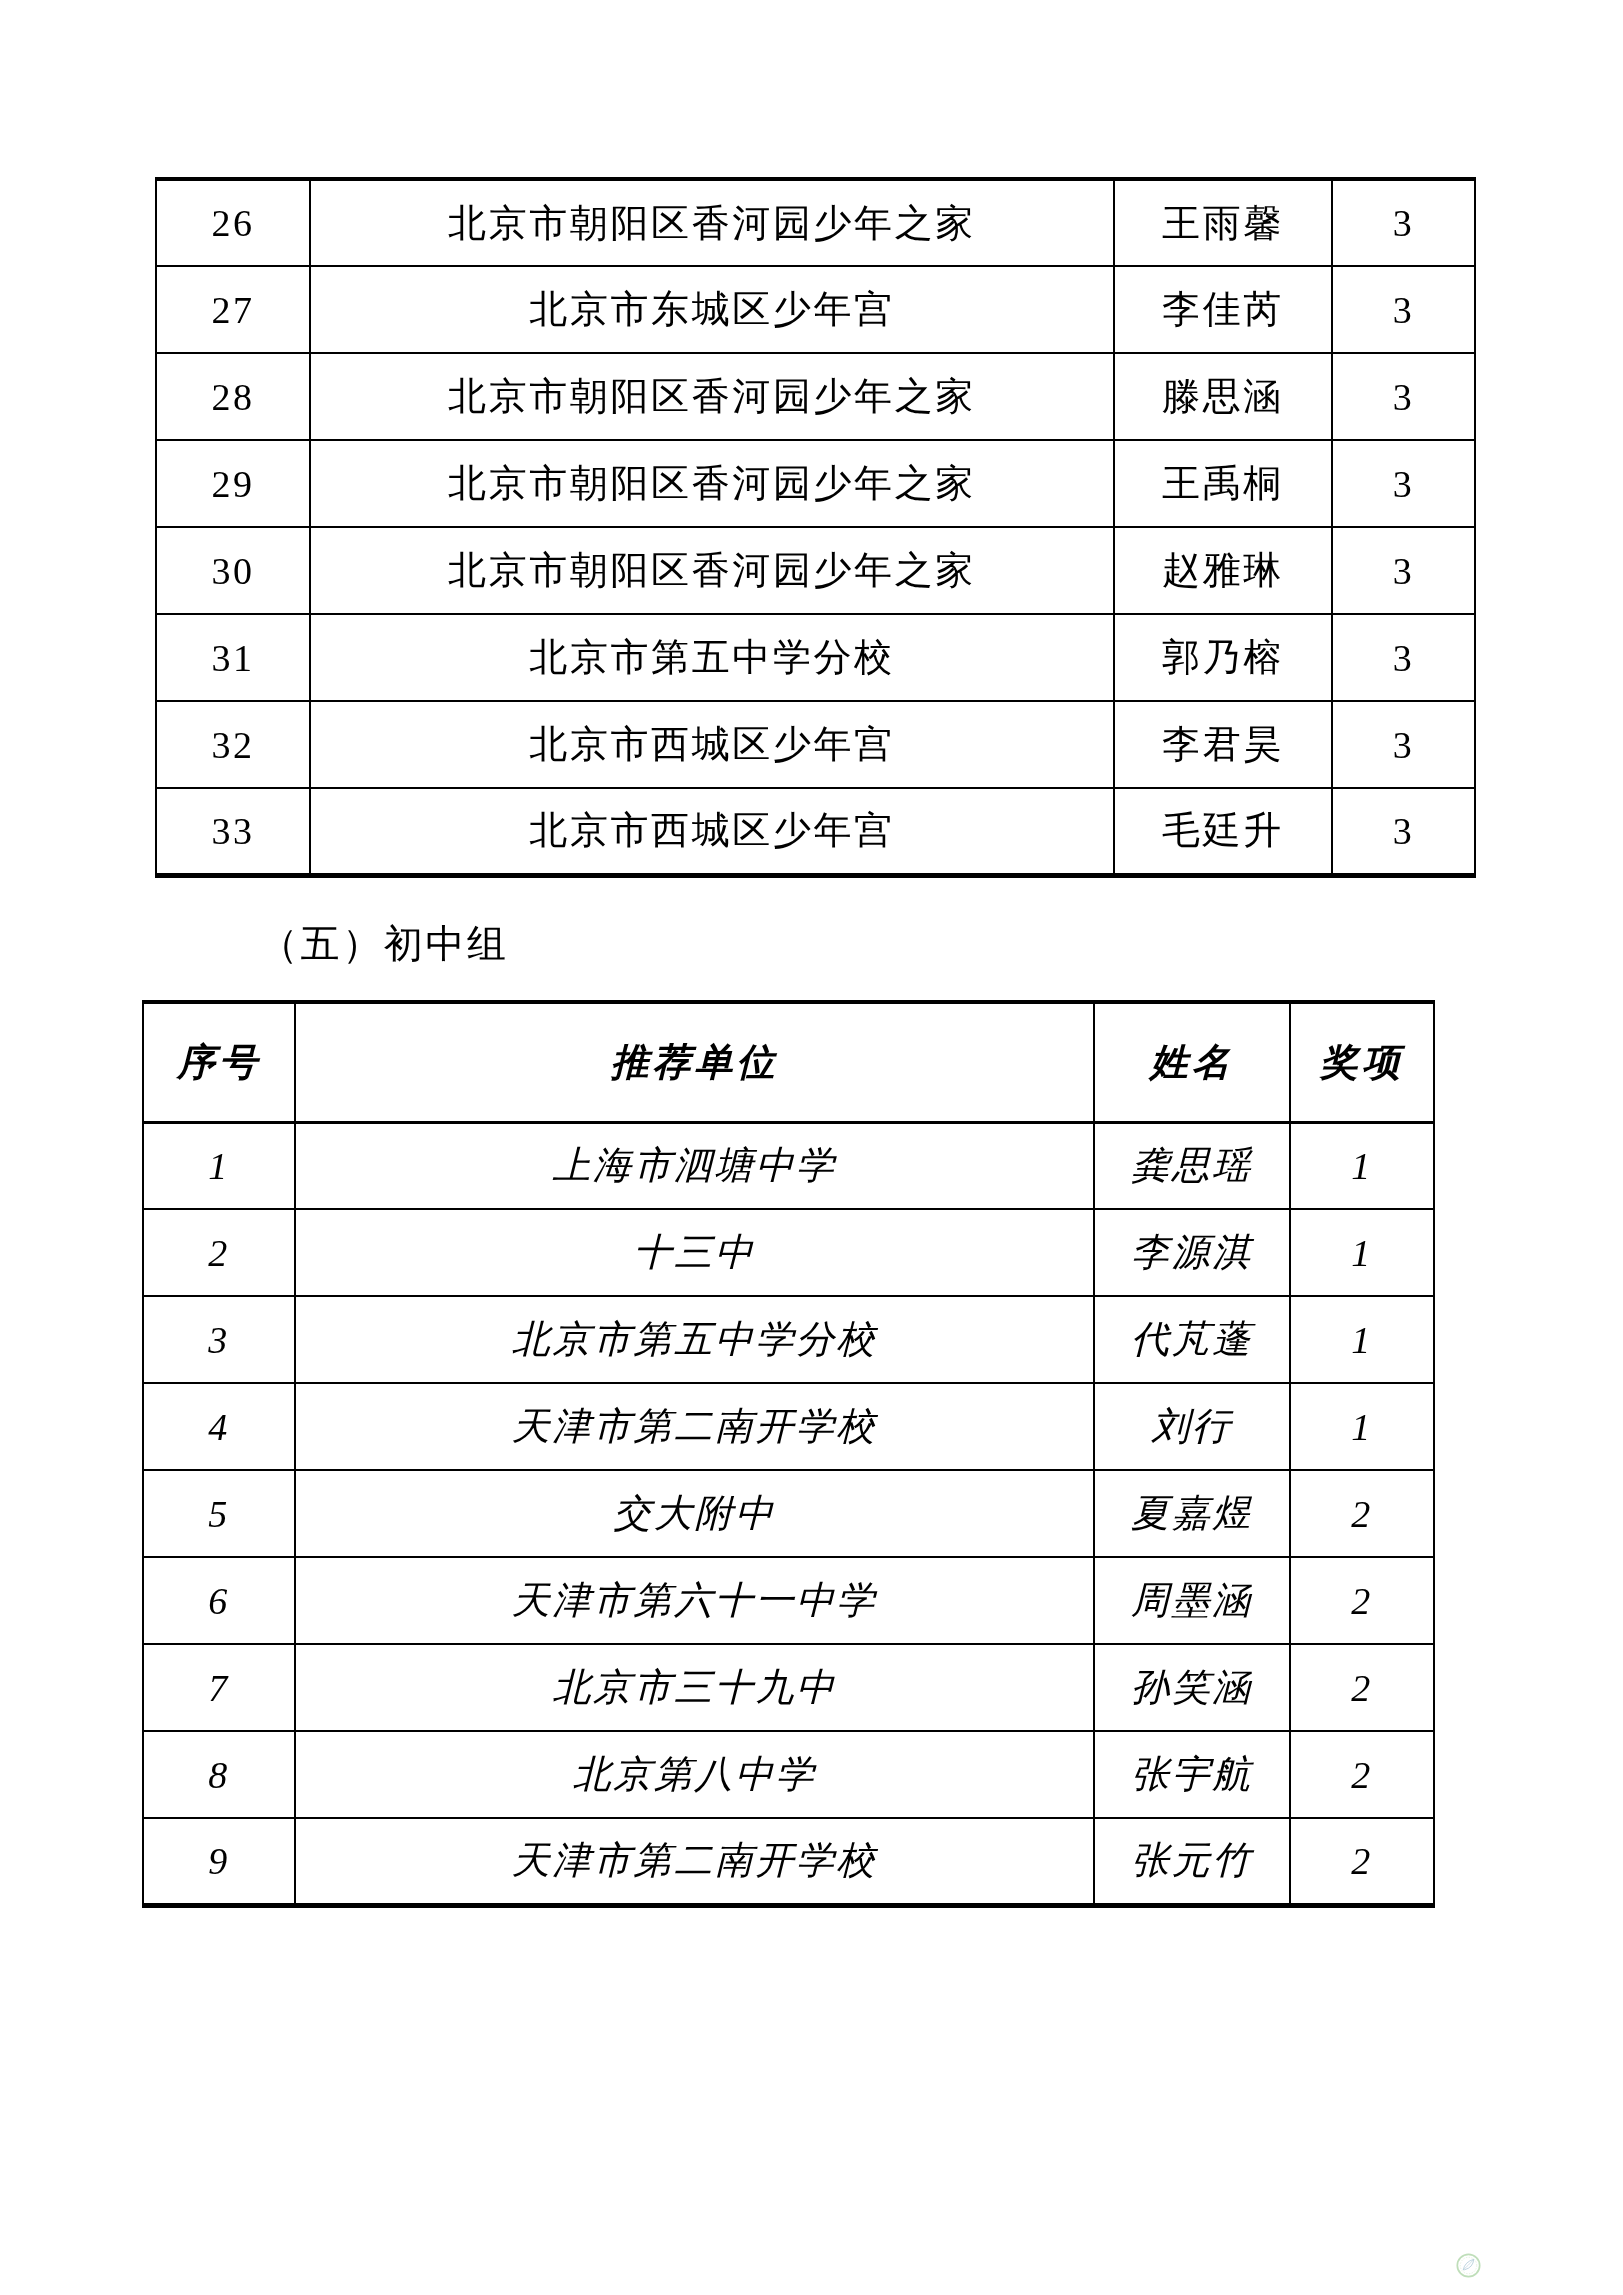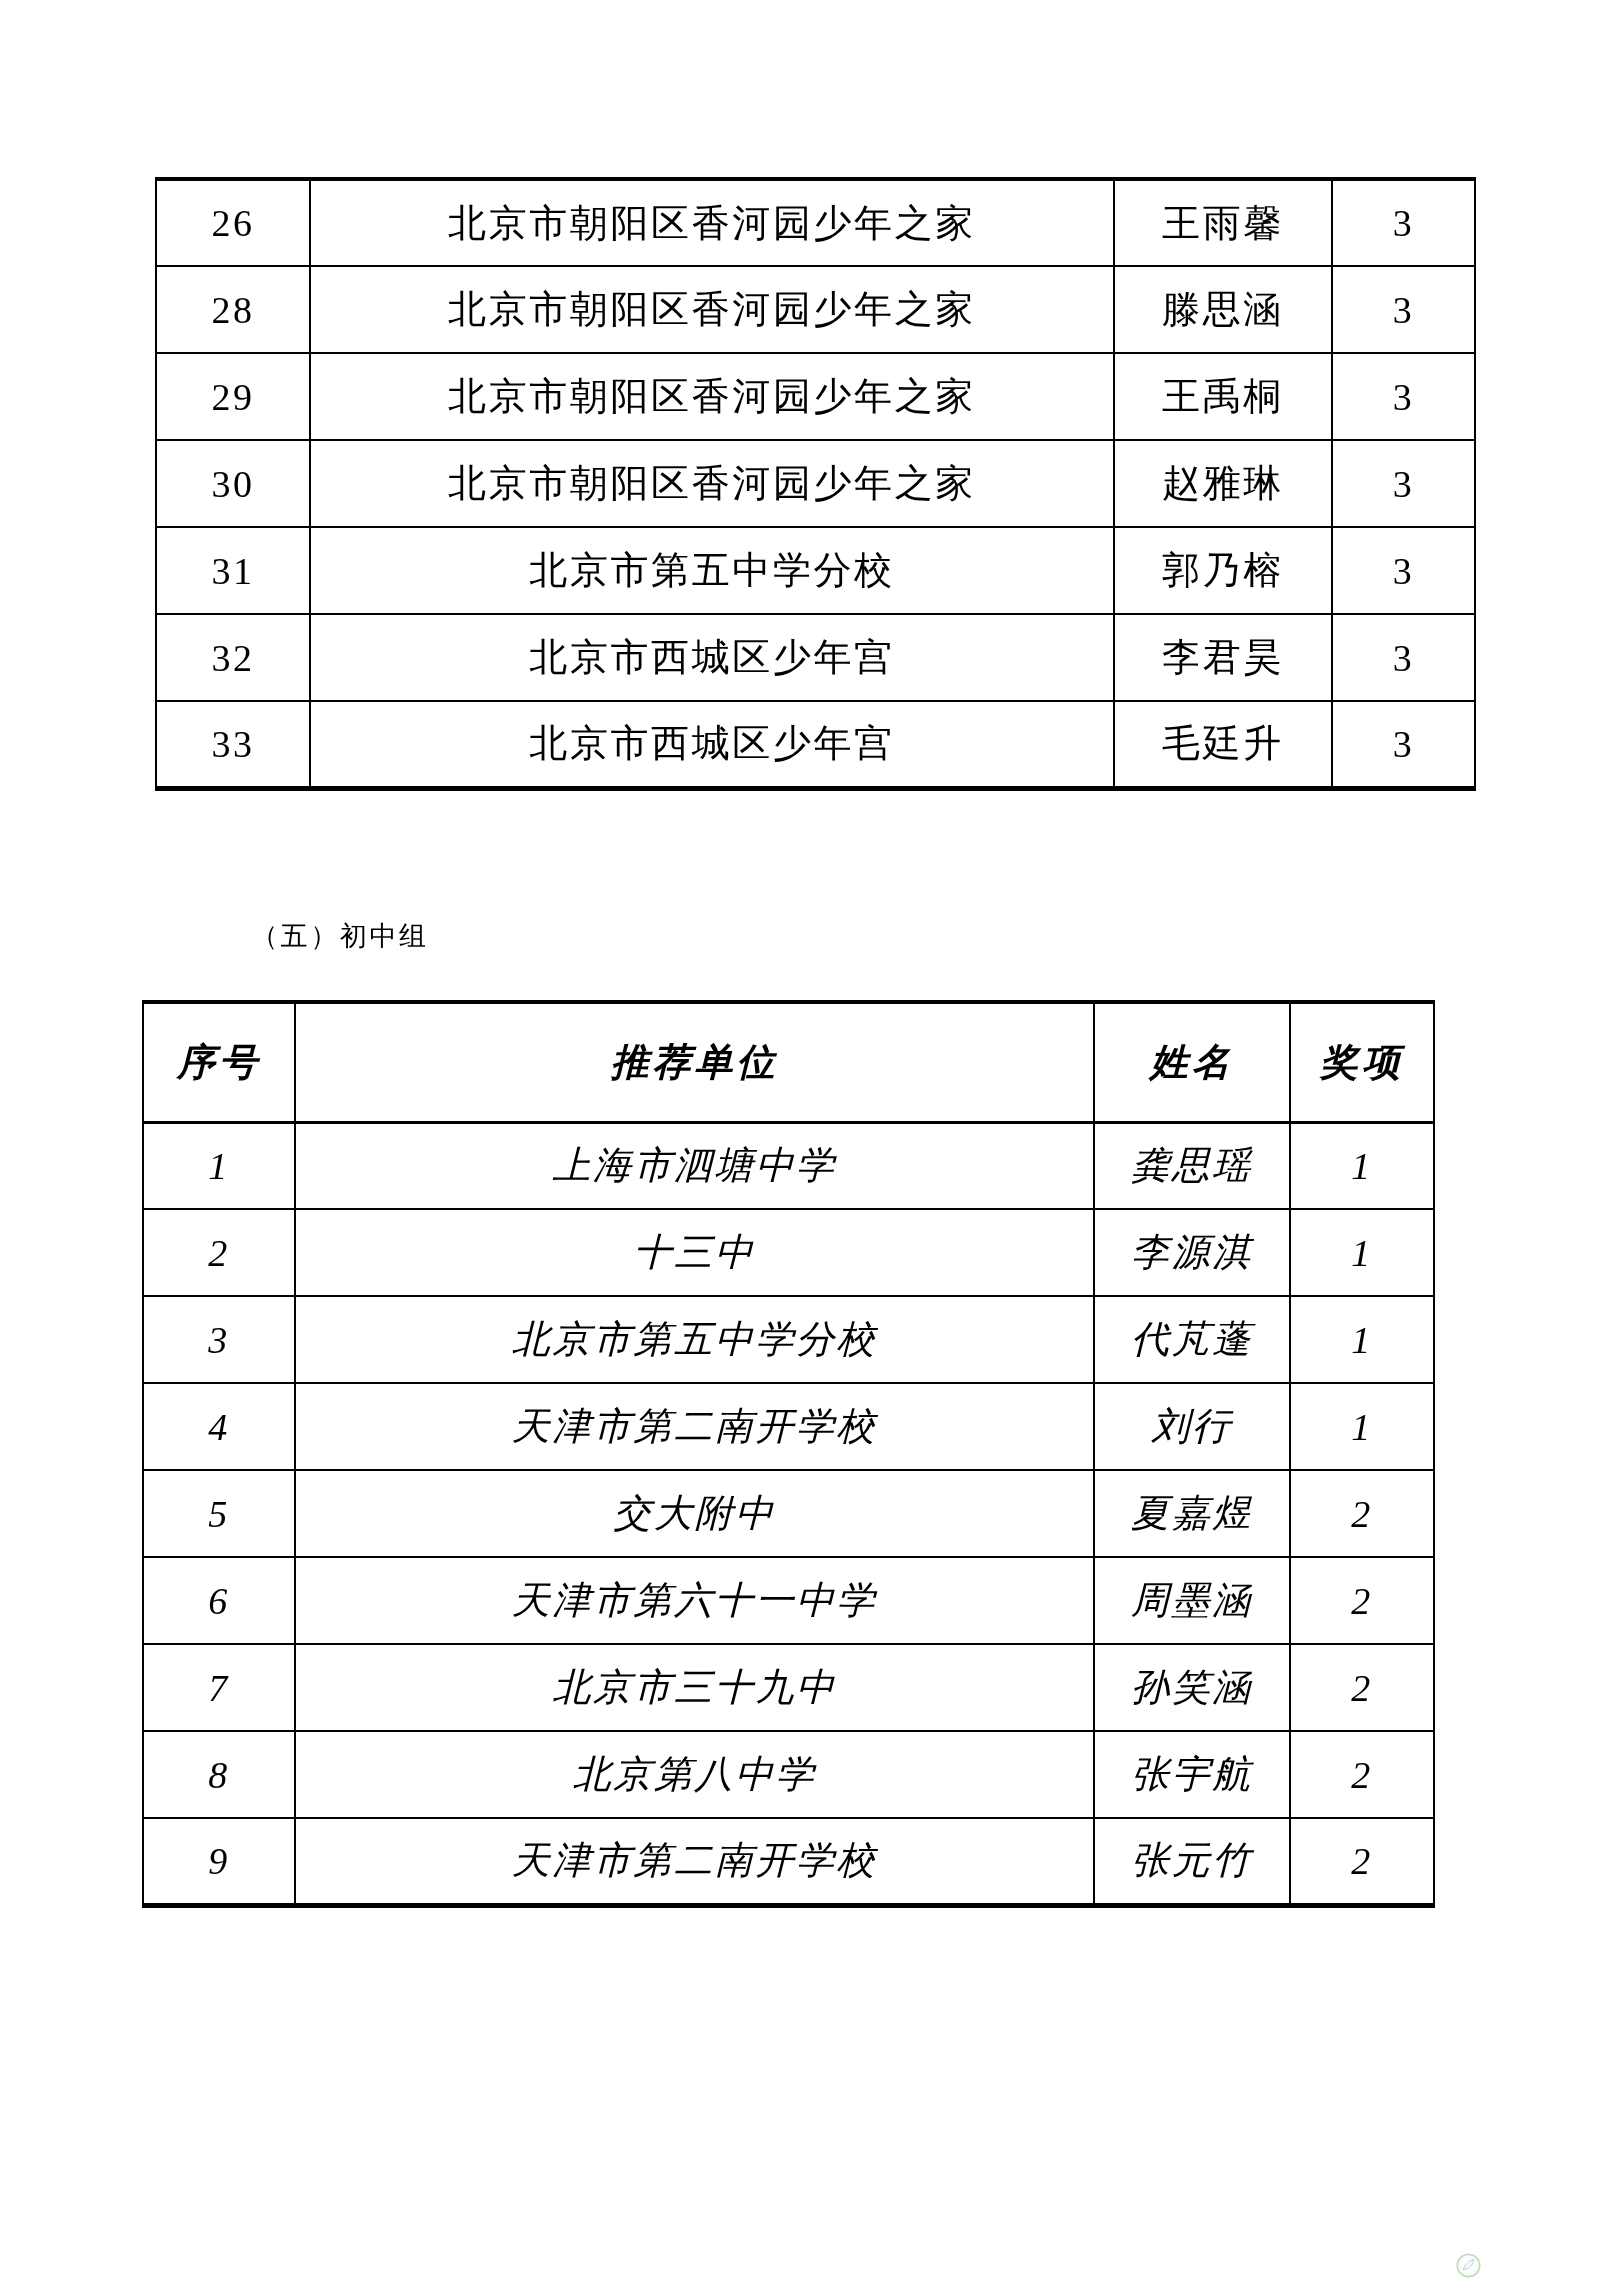--- a/index.html
+++ b/index.html
@@ -41,22 +41,22 @@
   .t1{left:155px;top:177px;width:1318px;}
   .t1 col.c1{width:154px}
   .t1 col.c2{width:804px}
   .t1 col.c3{width:218px}
   .t1 col.c4{width:143px}
   .t1 tbody tr{height:87px;}
   
   .section-heading{
     position:absolute;
     left:251px;top:915px;
-    margin:0;
-    font-size:27px;
+    margin:8px;
+    font-size:39px;
     line-height:42px;
     font-weight:400;
     letter-spacing:2.6px;
     font-family:"Liberation Serif","DejaVu Serif",serif;
   }
   
   .t2{left:142px;top:1000px;width:1291px;font-style:italic;}
   .t2 col.c1{width:152px}
   .t2 col.c2{width:799px}
   .t2 col.c3{width:196px}
@@ -83,20 +83,26 @@
   </colgroup>
   <tbody>
 
       <tr>
         <td>26</td>
         <td>北京市朝阳区香河园少年之家</td>
         <td>王雨馨</td>
         <td>3</td>
       </tr>
 
+      <tr>
+        <td>27</td>
+        <td>北京市东城区少年宫</td>
+        <td>李佳芮</td>
+        <td>3</td>
+      </tr>
 
       <tr>
         <td>28</td>
         <td>北京市朝阳区香河园少年之家</td>
         <td>滕思涵</td>
         <td>3</td>
       </tr>
 
       <tr>
         <td>29</td>

